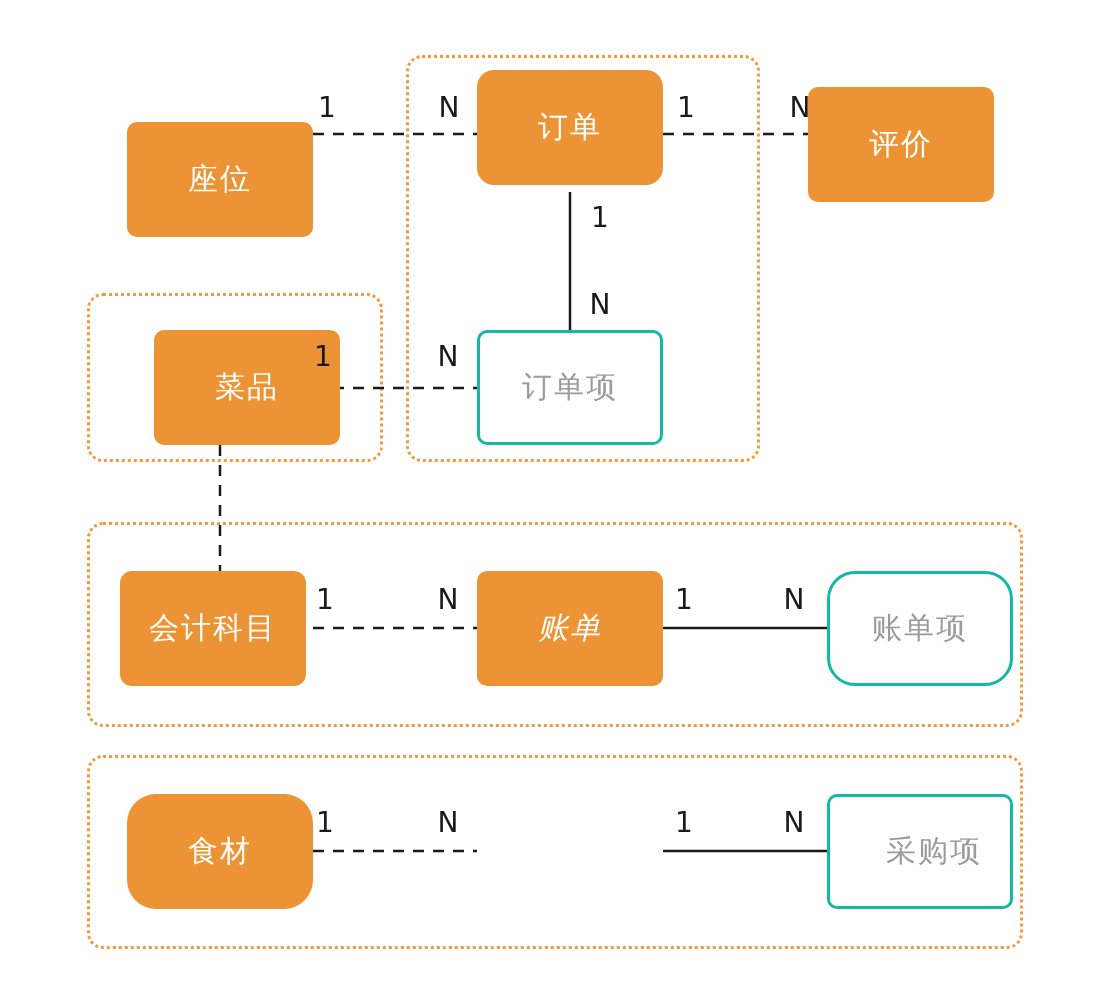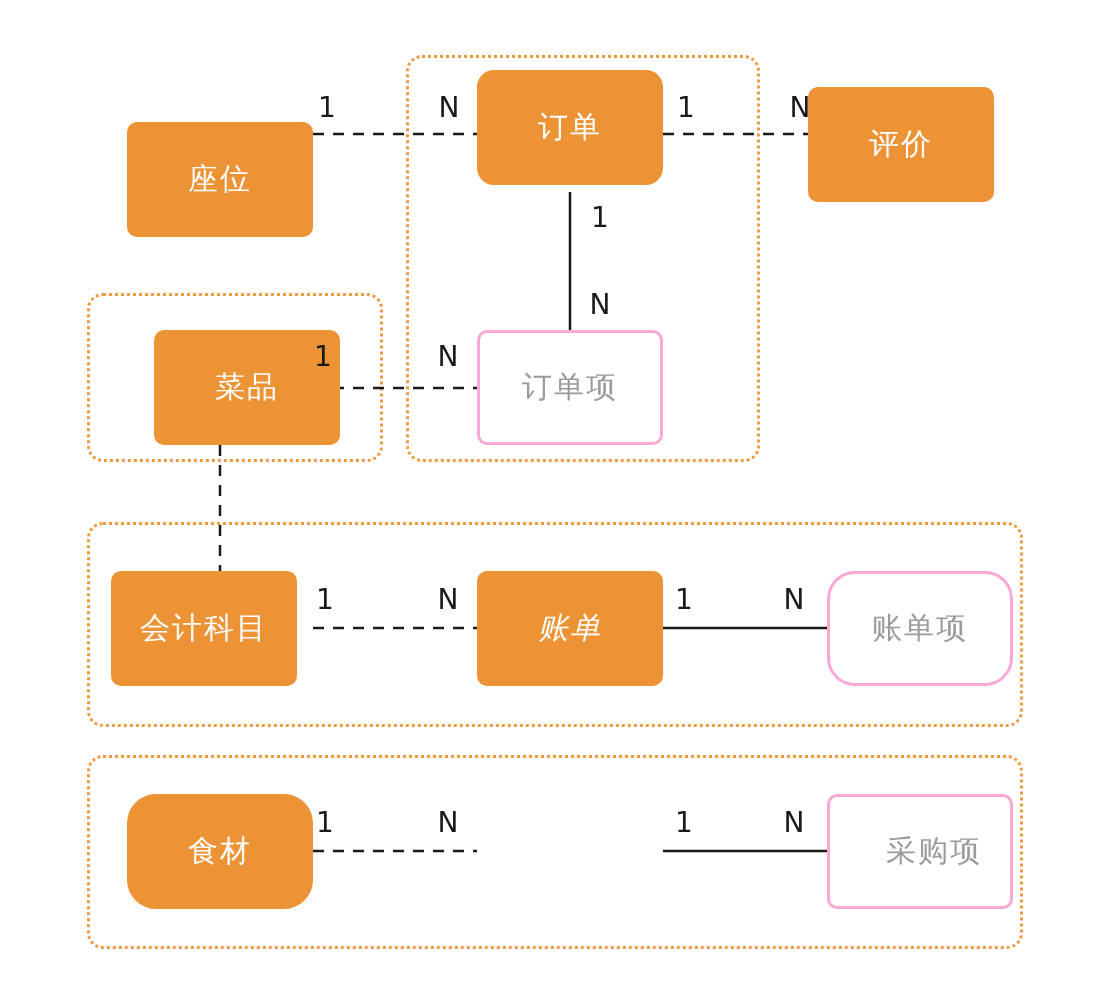--- a/index.html
+++ b/index.html
@@ -47,29 +47,29 @@
     font-size: 30px;
     letter-spacing: 2px;
     font-weight: 400;
   }
   .strong {
     background: #EC9335;
     color: #ffffff;
   }
   .weak {
     background: #ffffff;
-    border: 3px solid #f9a8d4;
+    border: 3px solid #14b8a6;
     color: #9B9B9B;
   }
   .e-seat           { left: 127px; top: 77px; margin-top: 45px;  }
   .e-order          { left: 477px; top: 70px; border-radius: 17px;  }
   .e-review         { left: 808px; top: 77px; margin-top: 10px;  }
   .e-dish           { left: 127px; top: 330px; margin-left: 27px; }
   .e-order-item     { left: 477px; top: 330px; }
-  .e-account        { left: 111px; top: 571px; }
+  .e-account        { left: 120px; top: 571px; border-radius: 12px; }
   .e-bill           { left: 477px; top: 571px; font-style: italic; }
   .e-bill-item      { left: 827px; top: 571px; border-radius: 28px; }
   .e-ingredient     { left: 127px; top: 794px; border-radius: 29px; }
   .e-purchase-order { left: 477px; top: 794px; }
   .e-purchase-item  { left: 827px; top: 794px; padding-left: 28px; }
 
   .card {
     position: absolute;
     transform: translate(-50%, -50%);
     font-size: 28px;

